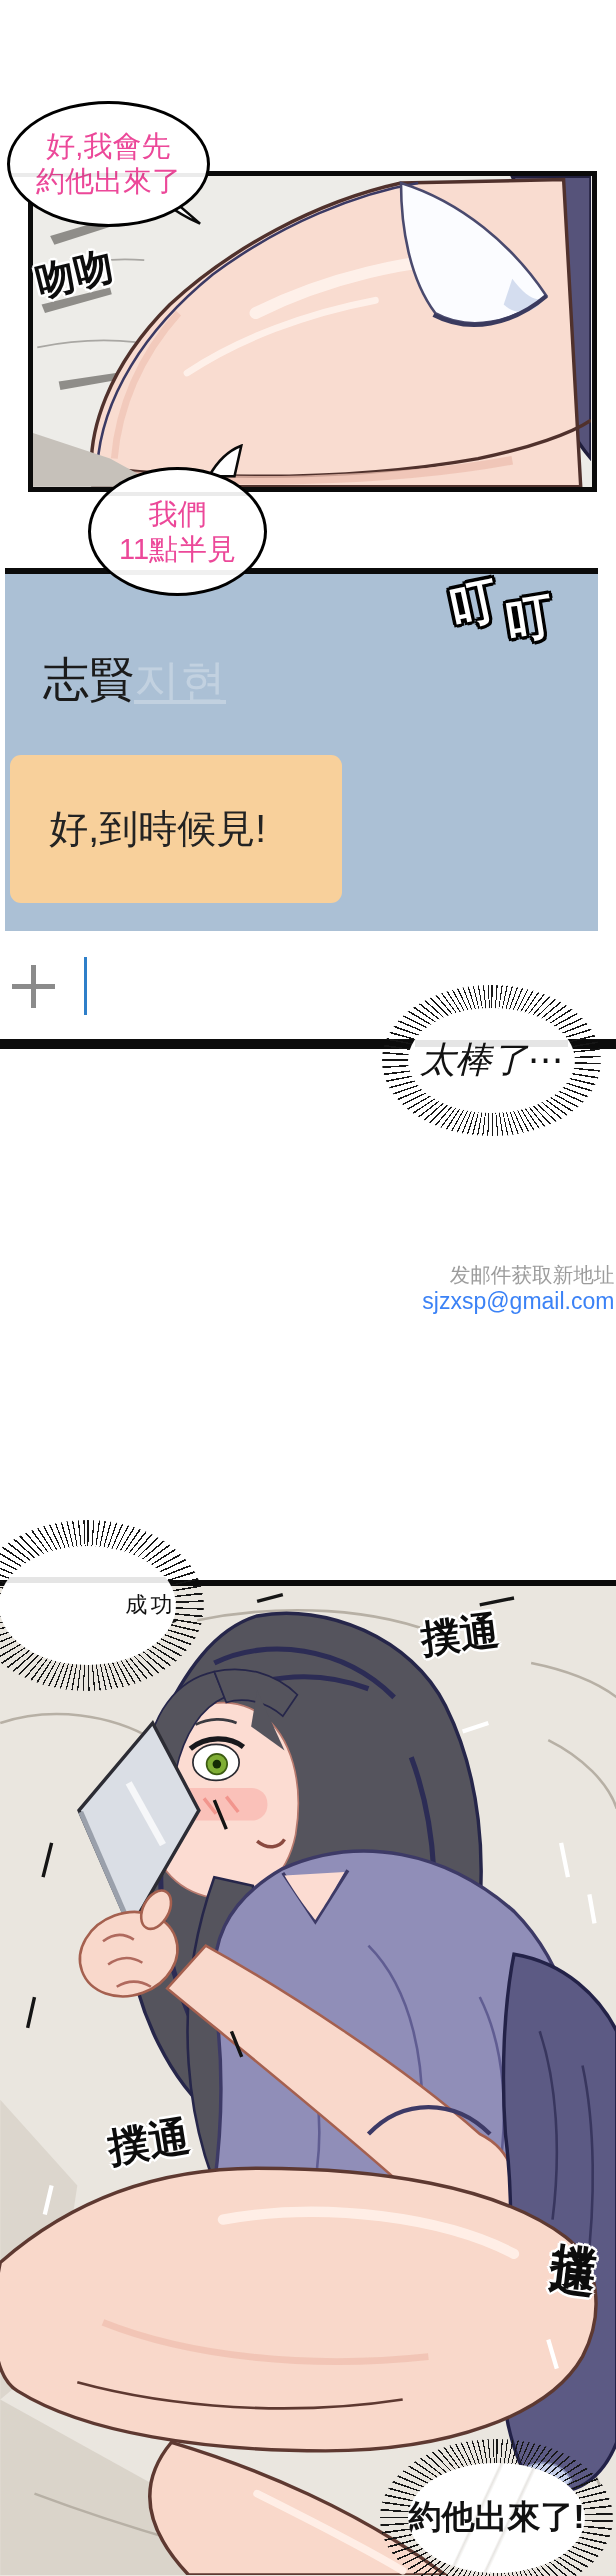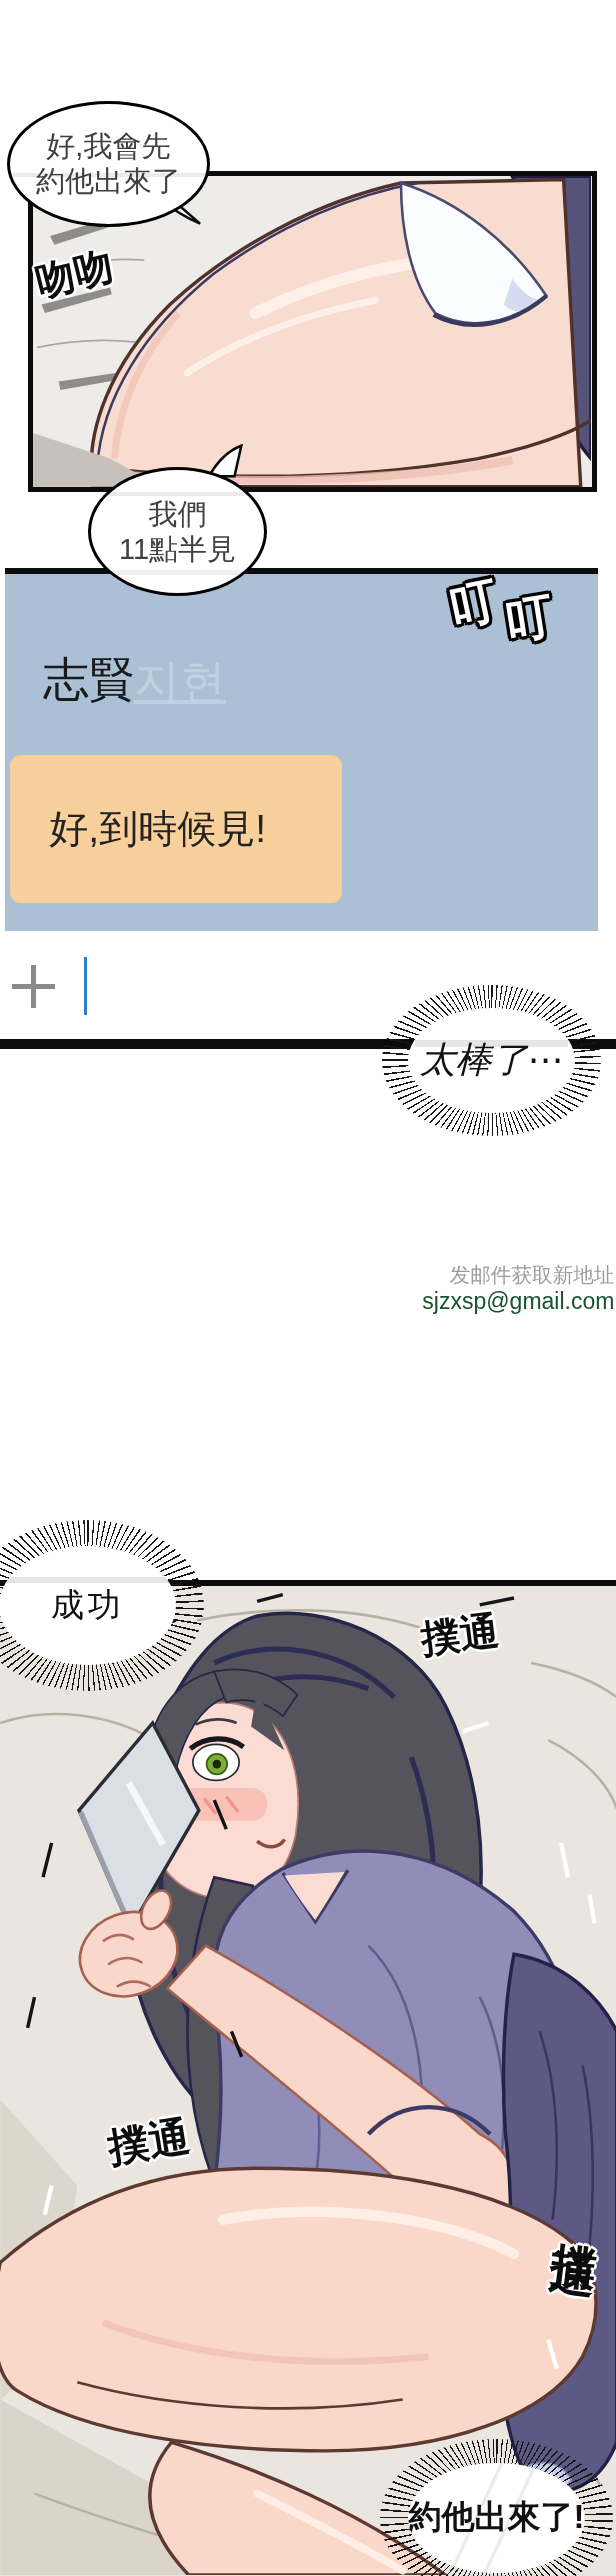--- a/index.html
+++ b/index.html
@@ -12,40 +12,40 @@
   .panel1 svg{display:block;}
   .chatpanel{position:absolute;left:5.1px;top:568px;width:593px;height:363px;
              background:#abc0d5;border-top:6px solid #0b0b0b;box-sizing:border-box;z-index:1;}
   .divider{position:absolute;left:0;top:1039px;width:617px;height:10.3px;background:#0c0c0c;z-index:2;}
   .panel2{position:absolute;left:0;top:1580px;width:617px;height:996px;
           background:#eae6df;border-top:6.9px solid #0b0b0b;box-sizing:border-box;overflow:hidden;z-index:1;}
 
   
   .bubble{position:absolute;background:#ffffff;border:3.4px solid #000;border-radius:50%;
           display:flex;flex-direction:column;align-items:center;justify-content:center;
-          text-align:center;color:#404040;z-index:7;overflow:hidden;}
+          text-align:center;color:#ec4899;z-index:7;overflow:hidden;}
   .b1{left:6.9px;top:101px;width:197px;height:120px;font-size:29px;line-height:35px;}
   .b2{left:88px;top:467px;width:173px;height:123px;font-size:29px;line-height:35px;border-width:3px;}
   .ghost{position:absolute;left:0;width:100%;background:#000;opacity:.08;}
   .gl1{top:69px;height:4.3px;}
   .gl2a{top:22px;height:4.3px;}
   .gl2b{top:100px;height:5.1px;opacity:.06;}
   .tail{position:absolute;z-index:6;}
   .t1{left:159px;top:200px;}
   .t2{left:207px;top:444px;}
 
   
   .burst{position:absolute;border-radius:50%;z-index:6;
          background:repeating-conic-gradient(#161616 0deg 0.9deg, rgba(0,0,0,0) 0.9deg 3.8deg);}
   .burst .core{position:absolute;left:12%;top:15%;width:76%;height:70%;background:#fff;border-radius:50%;
                display:flex;align-items:center;justify-content:center;color:#111;overflow:hidden;}
   .bu-awesome{left:382px;top:985px;width:219px;height:151px;}
   .bu-awesome .core{font-size:36px;font-style:italic;}
   .bu-success{left:-29px;top:1520px;width:233px;height:171px;}
-  .bu-success .core{font-size:33px;letter-spacing:3.4px;}
+  .bu-success .core{font-size:22px;letter-spacing:3.4px;justify-content:flex-end;}
   .bu-asked{left:380px;top:2439px;width:233px;height:158px;}
   .bu-asked .core{font-size:33px;
       background:linear-gradient(115deg,#fff 40%,#e7e5e2 41%,#fff 42.5%,#fff 55%,#e7e5e2 56%,#fff 57.5%);font-weight:bold;}
   .coreline{position:absolute;left:4%;width:92%;background:#000;opacity:.10;}
   .cl-awesome{top:32px;height:6.9px;}
   .cl-success{top:31px;height:6px;}
 
   
   .sfx{position:absolute;font-weight:bold;color:#0c0c0c;white-space:nowrap;z-index:5;}
   .halo{text-shadow:-2.6px 0 0 #fff,2.6px 0 0 #fff,0 -2.6px 0 #fff,0 2.6px 0 #fff,
@@ -66,21 +66,21 @@
        border-radius:11px;display:flex;align-items:center;z-index:3;}
   .msg span{margin-left:39px;font-size:39px;color:#232323;white-space:nowrap;}
   .plus{position:absolute;left:12px;top:965px;width:43px;height:43px;z-index:3;}
   .plus:before{content:"";position:absolute;left:0;top:19px;width:43px;height:5.1px;background:#8b8b8b;}
   .plus:after{content:"";position:absolute;left:19px;top:0;width:5.1px;height:43px;background:#8b8b8b;}
   .cursor{position:absolute;left:84px;top:957px;width:2.6px;height:58px;background:#2e7fc9;z-index:3;}
 
   
   .wm{position:absolute;right:2.6px;text-align:right;z-index:2;color:#9c9c9c;}
   .wm1{top:1261px;font-size:20.6px;}
-  .wm2{top:1288px;font-size:23px;color:#14532d;}
+  .wm2{top:1288px;font-size:23px;color:#3b82f6;}
 </style>
 </head>
 <body>
 
 <div id="page">
 
   <div class="panel1">
     <svg width="558" height="311" viewBox="0 0 652 363">
       <rect x="0" y="0" width="652" height="363" fill="#edece8"></rect>
       <path d="M20,70 L120,40 L125,48 L25,80 Z" fill="#8f8d89"></path>

